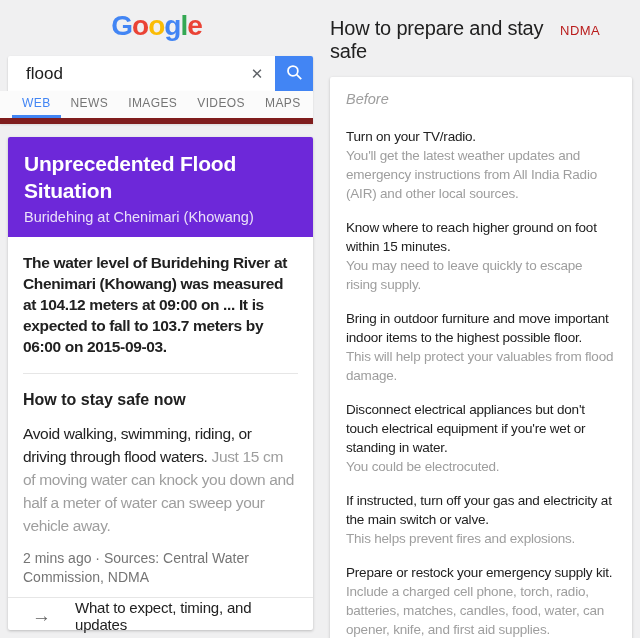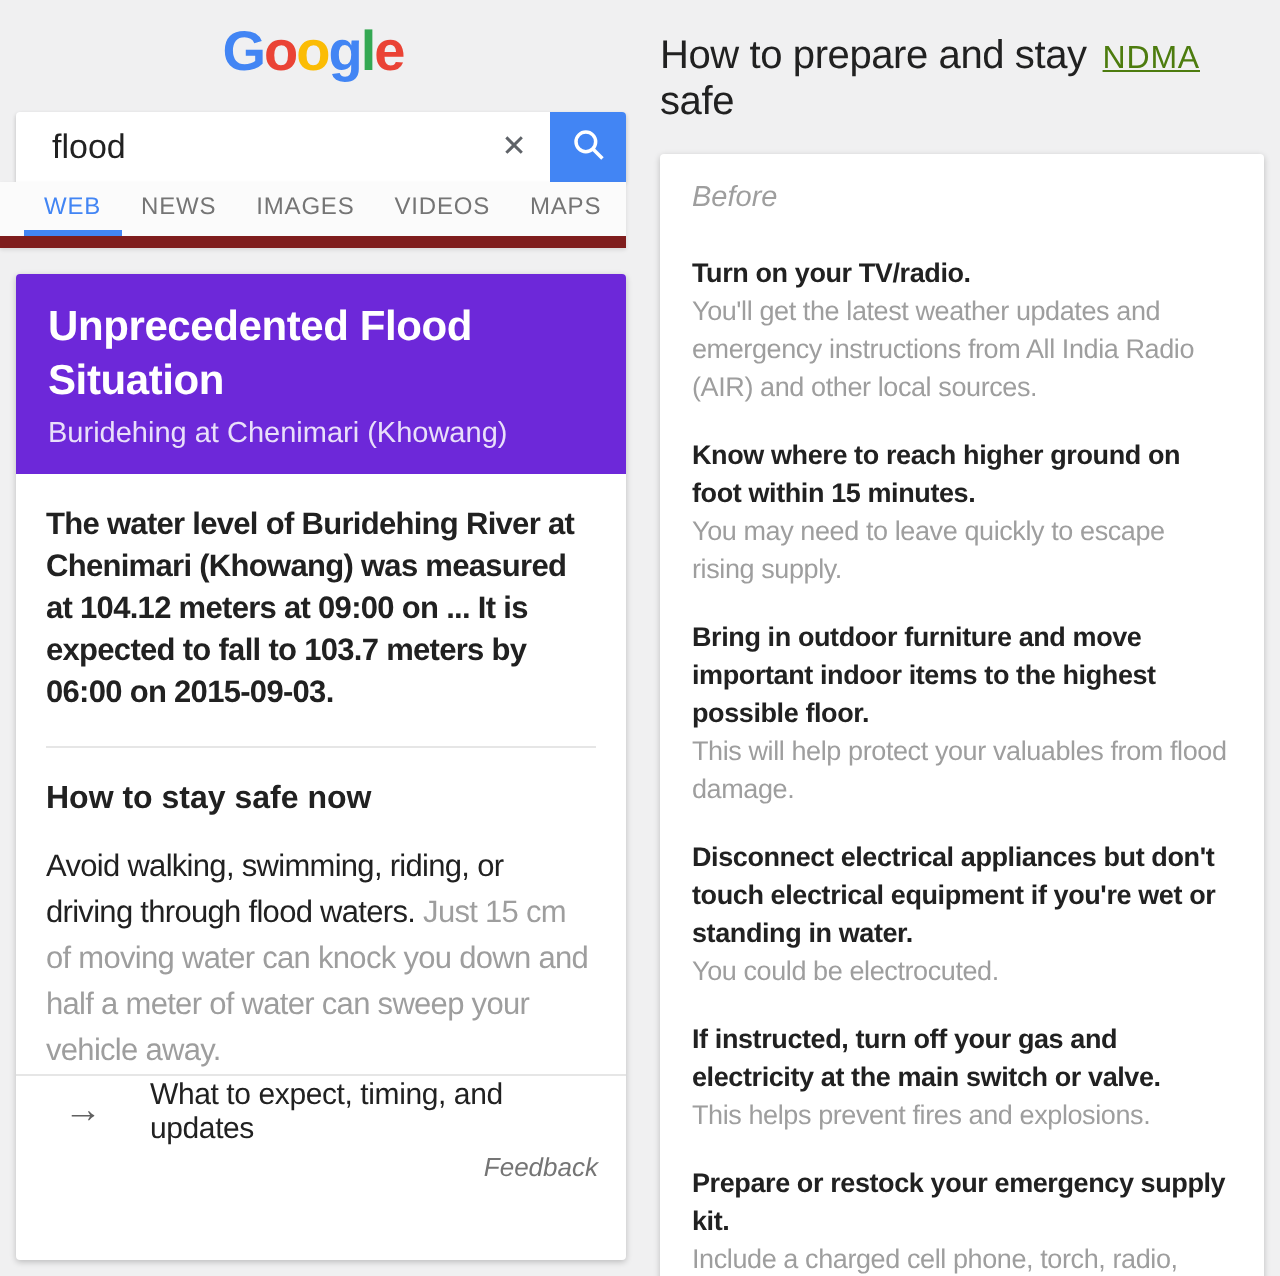--- a/index.html
+++ b/index.html
@@ -62,25 +62,25 @@
   .meta { font-size:14px; line-height:19px; color:#757575; margin:12px 0 10px; }
   .hr-full { border:none; border-top:1px solid #e6e6e6; }
   .expand-row { height:36px; display:flex; align-items:center; padding:0 16px; cursor:pointer; }
   .arrow-icon { color:#616161; font-size:19px; margin:0 24px 0 8px; }
   .expand-label { font-size:15px; color:#212121; letter-spacing:-.2px; }
   .feedback { text-align:right; font-style:italic; font-size:13px; color:#757575; padding:2px 14px 0; }
   
   .right-panel { position:absolute; left:330px; top:0; width:270px; height:638px; }
   .prep-header { display:flex; justify-content:space-between; align-items:baseline; padding-top:17px; }
   .prep-title { font-size:20px; font-weight:normal; color:#212121; letter-spacing:-.2px; }
-  .prep-source { font-size:16px; color:#4d7c0f; letter-spacing:.4px;text-decoration:underline; }
+  .prep-source { font-size:13px; color:#b91c1c; letter-spacing:.4px; }
   .prep-card { margin-top:14px; width:302px; height:570px; padding:14px 16px; overflow:hidden; }
   .phase-label { font-size:14.5px; color:#9e9e9e; margin-bottom:20px;font-style:italic; }
   .tip { margin-bottom:15px; }
-  .tip-title { font-size:13.5px; font-weight:bold; line-height:19px; color:#212121; letter-spacing:-.2px; }
+  .tip-title { font-size:13.5px; font-weight:normal; line-height:19px; color:#212121; letter-spacing:-.2px; }
   .tip-desc { font-size:13.5px; line-height:19px; color:#9e9e9e; letter-spacing:-.2px; }
 </style>
 </head>
 <body>
 
 <div class="left-panel">
 
   <div class="logo"><span class="l0">G</span><span class="l1">o</span><span class="l2">o</span><span class="l3">g</span><span class="l4">l</span><span class="l5">e</span></div>
 
   <div class="search-bar">
@@ -107,20 +107,21 @@
   <article class="card alert-card">
     <header class="alert-head">
       <h1>Unprecedented Flood Situation</h1>
       <div class="alert-sub">Buridehing at Chenimari (Khowang)</div>
     </header>
     <div class="alert-body">
       <p class="measure">The water level of Buridehing River at Chenimari (Khowang) was measured at 104.12 meters at 09:00 on ... It is expected to fall to 103.7 meters by 06:00 on 2015-09-03.</p>
       <hr class="hr-inset">
       <h2 class="safe-heading">How to stay safe now</h2>
       <p class="advice"><span class="dark">Avoid walking, swimming, riding, or driving through flood waters.</span> <span class="gray">Just 15 cm of moving water can knock you down and half a meter of water can sweep your vehicle away.</span></p>
+      <p class="meta">2 mins ago · Sources: Central Water Commission, NDMA</p>
     </div>
     <hr class="hr-full">
     <div class="expand-row">
       <span class="arrow-icon">→</span>
       <span class="expand-label">What to expect, timing, and updates</span>
     </div>
     <div class="feedback">Feedback</div>
   </article>
 </div>
 

